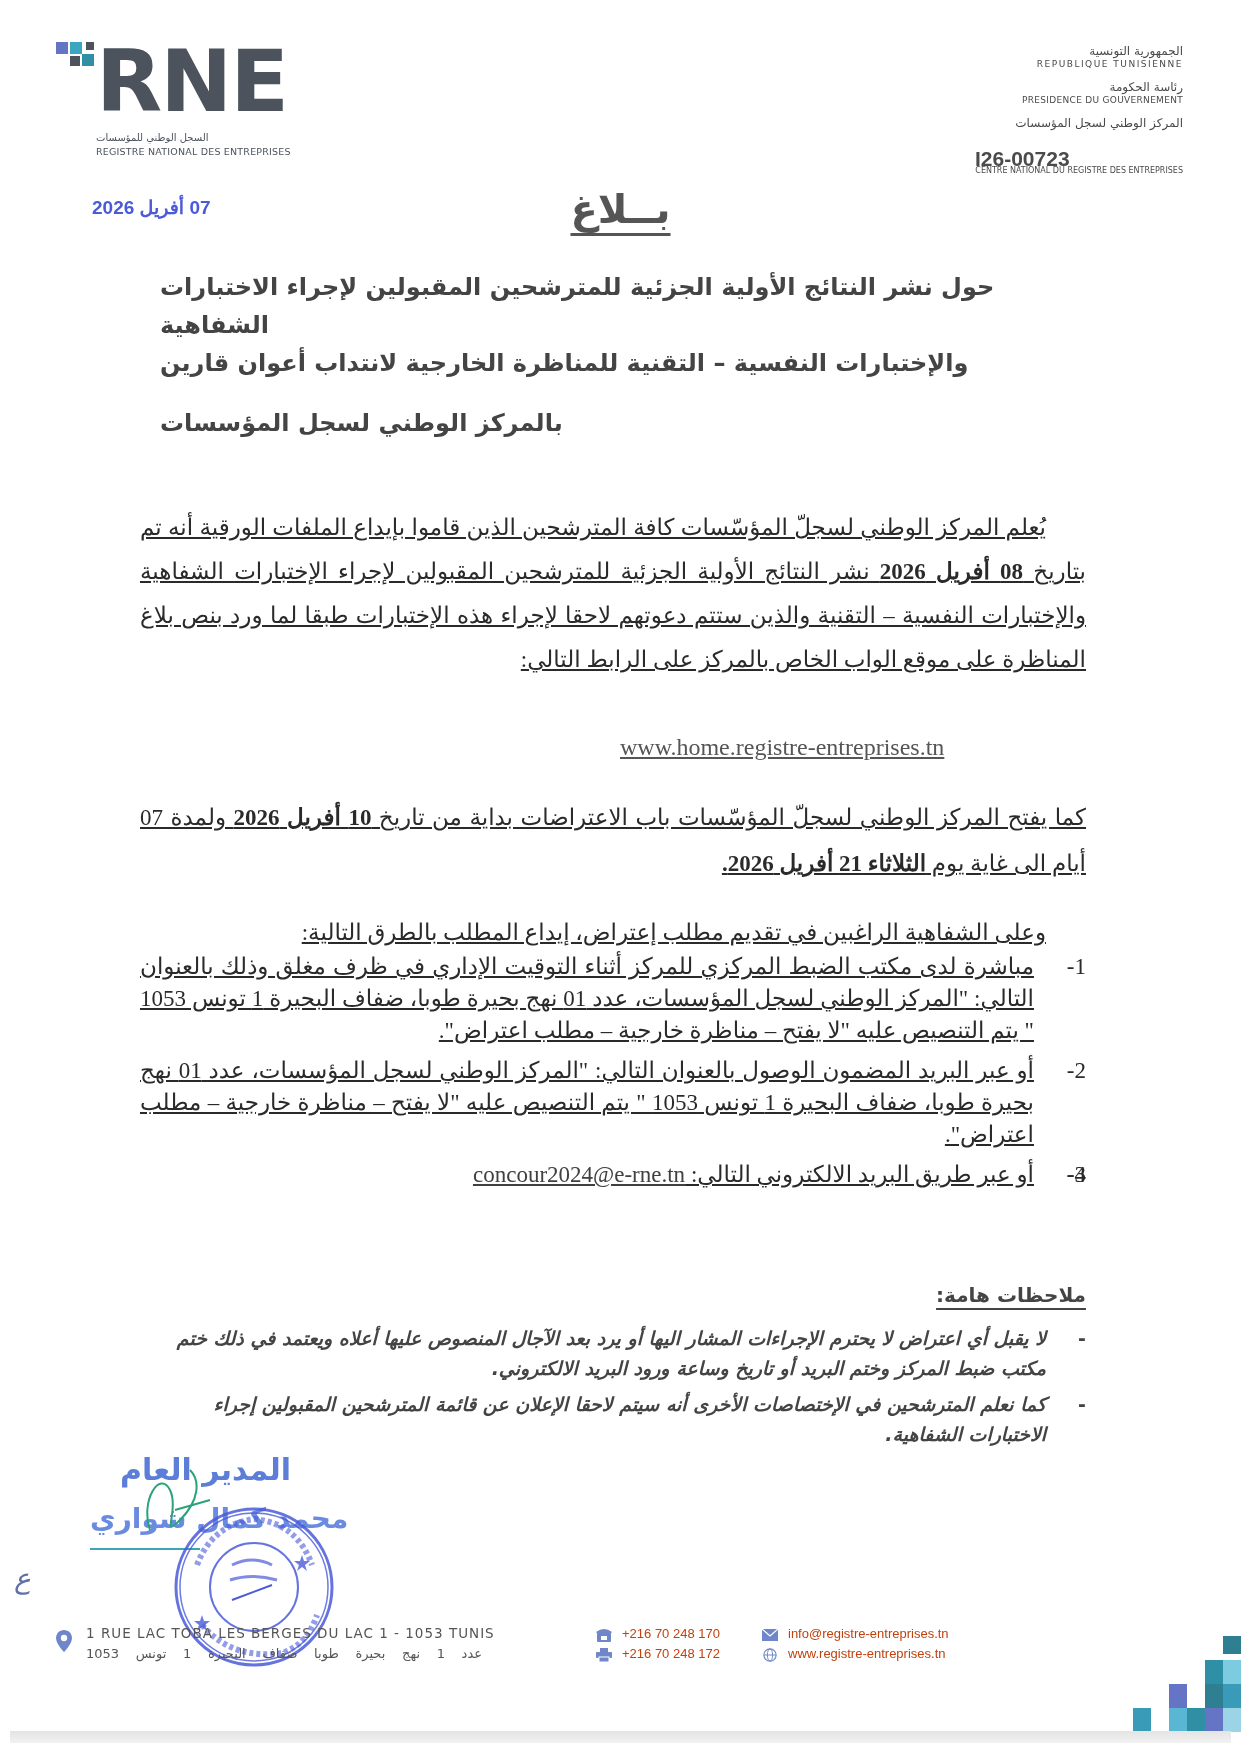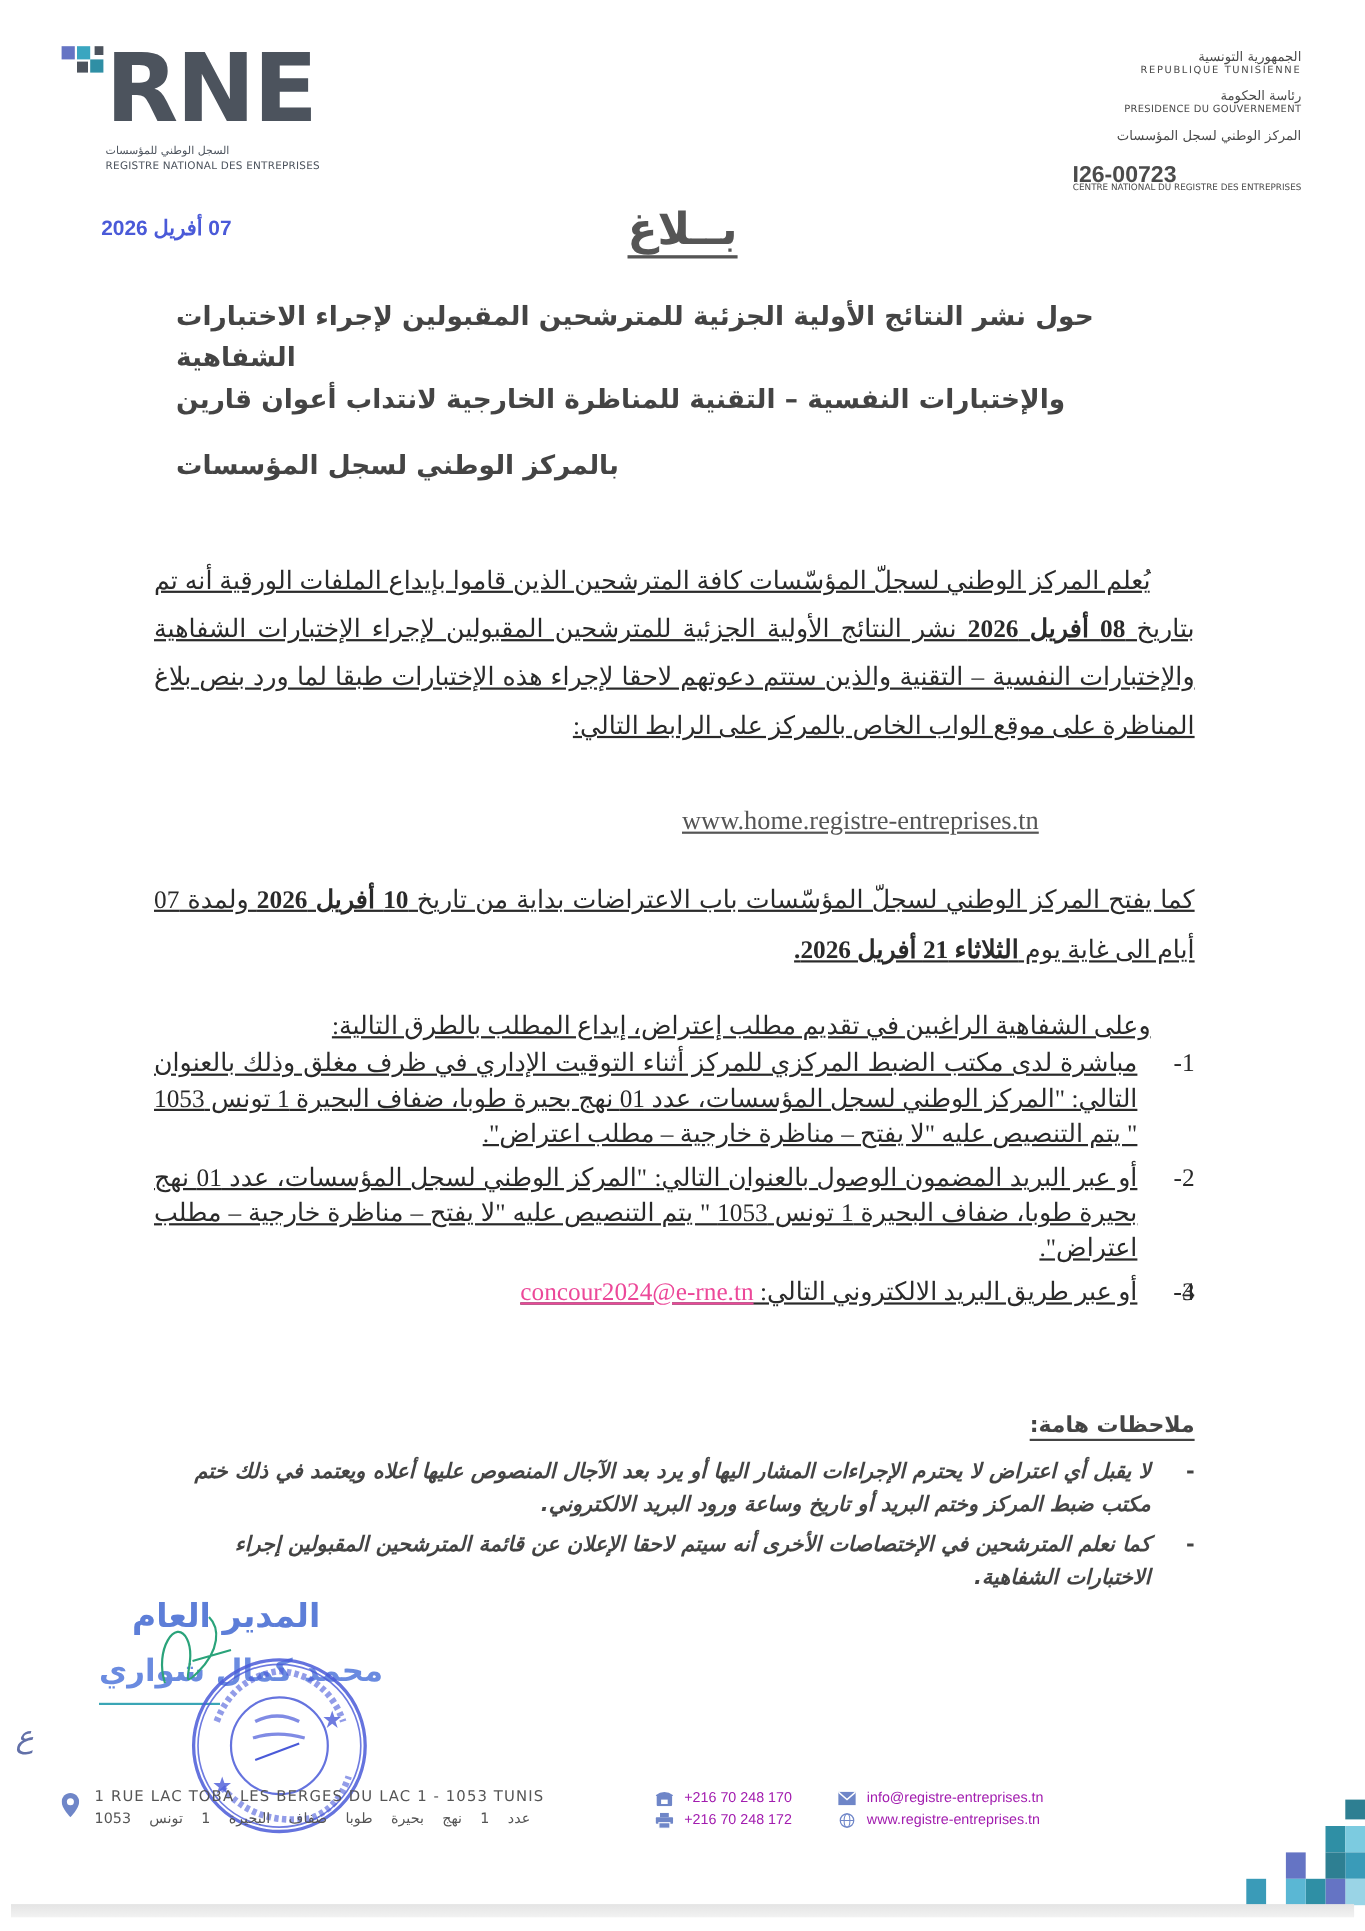--- a/index.html
+++ b/index.html
@@ -33,42 +33,42 @@
   
   .body-text { position: absolute; left: 140px; width: 946px; direction: rtl; font-family: "Liberation Serif", serif; font-size: 23px; color: #2a2a2a; text-align: justify; text-decoration: underline; }
   .p1 { top: 506px; line-height: 44px; text-indent: 40px; }
   .link1 { position: absolute; left: 620px; top: 734px; font-family: "Liberation Serif", serif; font-size: 24px; color: #555; text-decoration: underline; }
   .p2 { top: 795px; line-height: 46px; }
   .p3 { top: 917px; line-height: 32px; }
   .p3 .intro { margin-right: 40px; }
   .p3 ol { list-style: none; margin: 2px 0 0 0; padding: 0; }
   .p3 li { position: relative; padding-right: 52px; margin-bottom: 8px; }
   .p3 li .num { position: absolute; right: 0; top: 0; }
-  .p3 .email { font-family: "Liberation Serif", serif; text-decoration: underline; color: #ec4899; }
+  .p3 .email { font-family: "Liberation Serif", serif; text-decoration: underline; color: #404040; }
 
   .notes { position: absolute; left: 140px; width: 946px; top: 1283px; direction: rtl; font-family: "DejaVu Sans", sans-serif; }
   .notes h3 { margin: 0 0 16px 0; font-size: 20px; font-weight: bold; color: #444; text-decoration: underline; text-underline-offset: 6px; }
   .notes ul { list-style: none; margin: 0; padding: 0; }
   .notes li { position: relative; padding-right: 40px; font-size: 19px; font-weight: bold; font-style: italic; color: #444; line-height: 30px; margin-bottom: 6px; }
   .notes li .dash { position: absolute; right: 0; top: 0; font-style: normal; }
 
   
   .signature-block { position: absolute; left: 90px; top: 1440px; width: 260px; height: 120px; }
   .sig-title { position: absolute; left: 30px; top: 12px; font-size: 30px; font-weight: bold; color: #5d7ed8; direction: rtl; }
   .sig-name { position: absolute; left: 0; top: 62px; font-size: 28px; font-weight: bold; color: #6a8be0; direction: rtl; }
   .sig-line { position: absolute; left: 0; top: 108px; width: 110px; height: 2px; background: #3aa6b6; }
   .initials { position: absolute; left: 14px; top: 1562px; font-size: 28px; color: #6270a8; font-style: italic; }
   .stamp { position: absolute; left: 172px; top: 1505px; width: 165px; height: 165px; }
 
   
   .footer { position: absolute; left: 0; top: 1600px; width: 1241px; height: 155px; padding-left: 24px; }
   .footer .pin { position: absolute; left: 56px; top: 30px; }
   .addr-fr { position: absolute; left: 86px; top: 25px; font-size: 13.5px; letter-spacing: 1px; color: #555; font-family: "DejaVu Sans", sans-serif; }
   .addr-ar { position: absolute; left: 86px; top: 46px; width: 396px; font-size: 13px; letter-spacing: 3px; color: #555; direction: rtl; text-align: justify; text-align-last: justify; font-family: "DejaVu Sans", sans-serif; }
-  .contact { position: absolute; font-size: 13px; color: #a21caf; font-family: "Liberation Sans", sans-serif; }
+  .contact { position: absolute; font-size: 13px; color: #c2410c; font-family: "Liberation Sans", sans-serif; }
   .contact .ic { display: inline-block; width: 16px; height: 14px; vertical-align: middle; margin-right: 10px; }
   .bottom-bar { position: absolute; left: 10px; top: 131px; width: 1221px; height: 12px; background: linear-gradient(#e4e4e4, #f2f2f2); }
   .corner-mosaic { position: absolute; right: 8px; top: 12px; width: 120px; height: 120px; }
   .corner-mosaic span { position: absolute; display: block; }
 </style>
 </head>
 <body>
 
 <div class="logo">
   <div class="mosaic">

